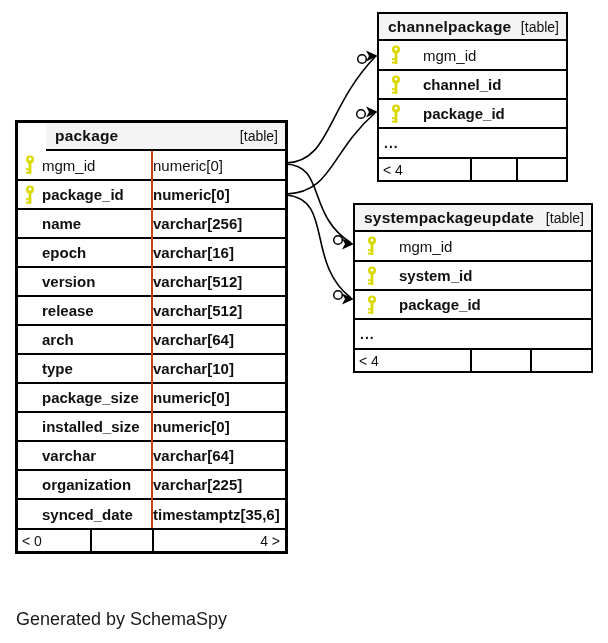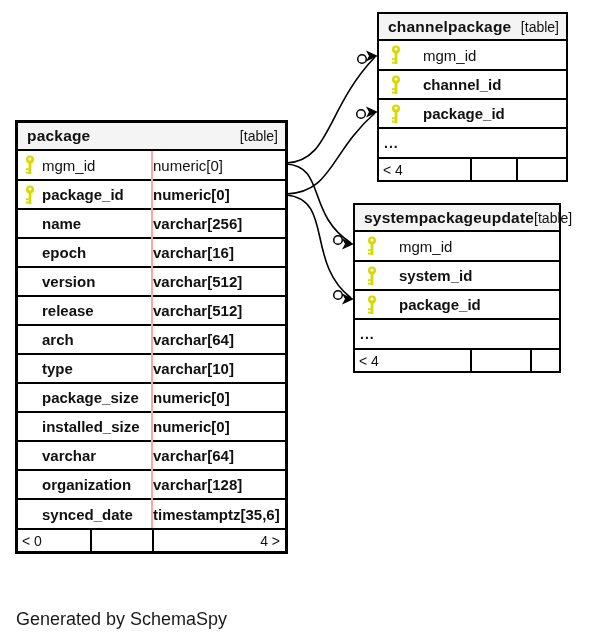--- a/index.html
+++ b/index.html
@@ -5,30 +5,30 @@
   html,body{margin:0;padding:0;width:608px;height:643px;overflow:hidden;background:#ffffff;}
   body{position:relative;font-family:"Liberation Sans",sans-serif;color:#111;}
 
   .rel-layer{position:absolute;left:0;top:0;width:608px;height:643px;}
 
   .entity{position:absolute;background:#fff;border:2px solid #000;box-sizing:border-box;}
   .entity.focus{border-width:3px;}
 
   .entity-header{display:flex;justify-content:space-between;align-items:center;
     background:#f4f4f4;border-bottom:2px solid #000;padding:0 7px 0 9px;height:25px;}
-  .entity.focus .entity-header{height:26px;}
+  .entity.focus .entity-header{height:26px;margin-left:28px;}
   .t-name{font-weight:bold;font-size:15.5px;letter-spacing:.2px;text-align:right;}
   .t-badge{font-size:14px;font-weight:normal;}
 
   table.cols{border-collapse:collapse;width:100%;table-layout:fixed;}
   table.cols tr{height:29px;}
   table.cols tr + tr td{border-top:2px solid #000;font-weight:bold;}
   table.cols td{font-size:15px;vertical-align:middle;padding:0;overflow:hidden;white-space:nowrap;}
   td.c-key{text-align:left;}
-  td.c-type{border-left:2px solid #fca5a5;padding-left:5px;}
+  td.c-type{border-left:2px solid #c2410c;padding-left:5px;}
   tr.ellipsis-row{height:24px;}
   tr.ellipsis-row td{font-size:14px;padding-left:5px;letter-spacing:1px;}
 
   .entity-footer{display:flex;border-top:2px solid #000;height:21px;align-items:center;font-size:14px;}
   .entity-footer .fcell{height:100%;display:flex;align-items:center;box-sizing:border-box;}
   .entity-footer .fcell + .fcell{border-left:2px solid #000;}
   .fcell.left{padding-left:4px;}
   .fcell.right{justify-content:flex-end;padding-right:5px;}
 
   .key-ico{display:block;margin:0 auto;}
@@ -138,21 +138,21 @@
       <td class="c-type">numeric[0]</td>
     </tr>
     <tr>
       <td class="c-key"></td>
       <td class="c-name">varchar</td>
       <td class="c-type">varchar[64]</td>
     </tr>
     <tr>
       <td class="c-key"></td>
       <td class="c-name">organization</td>
-      <td class="c-type">varchar[128]</td>
+      <td class="c-type">varchar[225]</td>
     </tr>
     <tr>
       <td class="c-key"></td>
       <td class="c-name">synced_date</td>
       <td class="c-type">timestamptz[35,6]</td>
     </tr>
   </tbody>
     </table>
   <div class="entity-footer">
     <span class="fcell left" style="width:72px">&lt; 0</span>
@@ -213,21 +213,21 @@
     </tr>
   </tbody>
     </table>
   <div class="entity-footer">
     <span class="fcell left" style="width:91px">&lt; 4</span>
     <span class="fcell" style="width:46px"></span>
     <span class="fcell right" style="flex:1"></span>
   </div>
 </div>
 
-<div class="entity" style="left:353px;top:203px;width:208px;">
+<div class="entity" style="left:353px;top:203px;width:240px;">
   <div class="entity-header">
     <span class="t-name">systempackageupdate</span>
     <span class="t-badge">[table]</span>
   </div>
   <table class="cols">
     <colgroup>
         <col style="width:34px">
         <col>
       </colgroup>
     <tbody>

